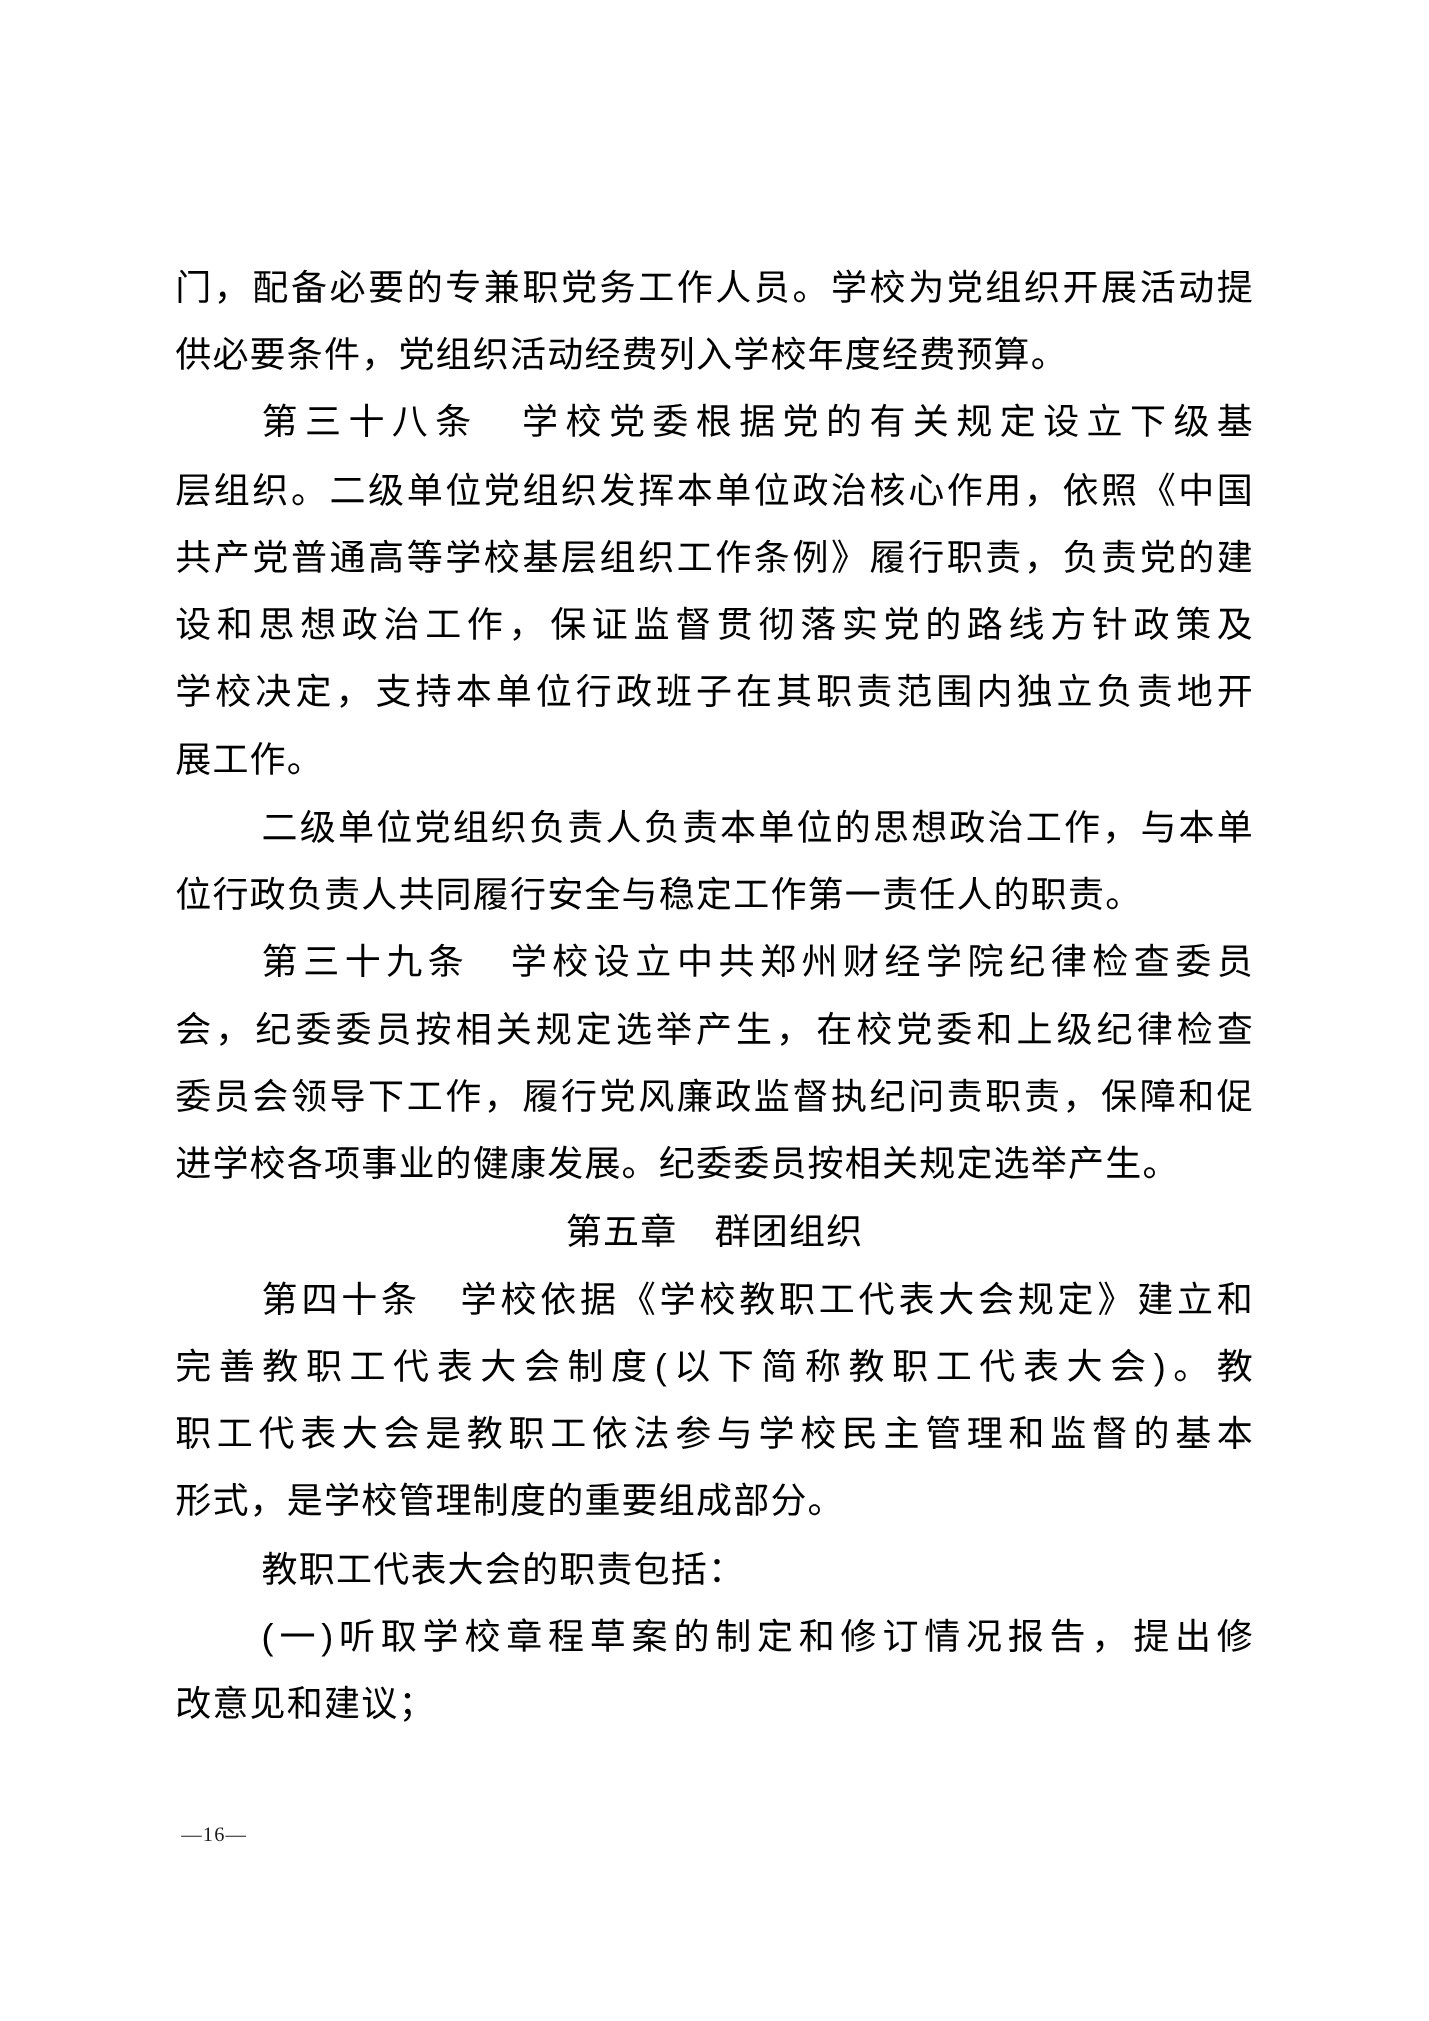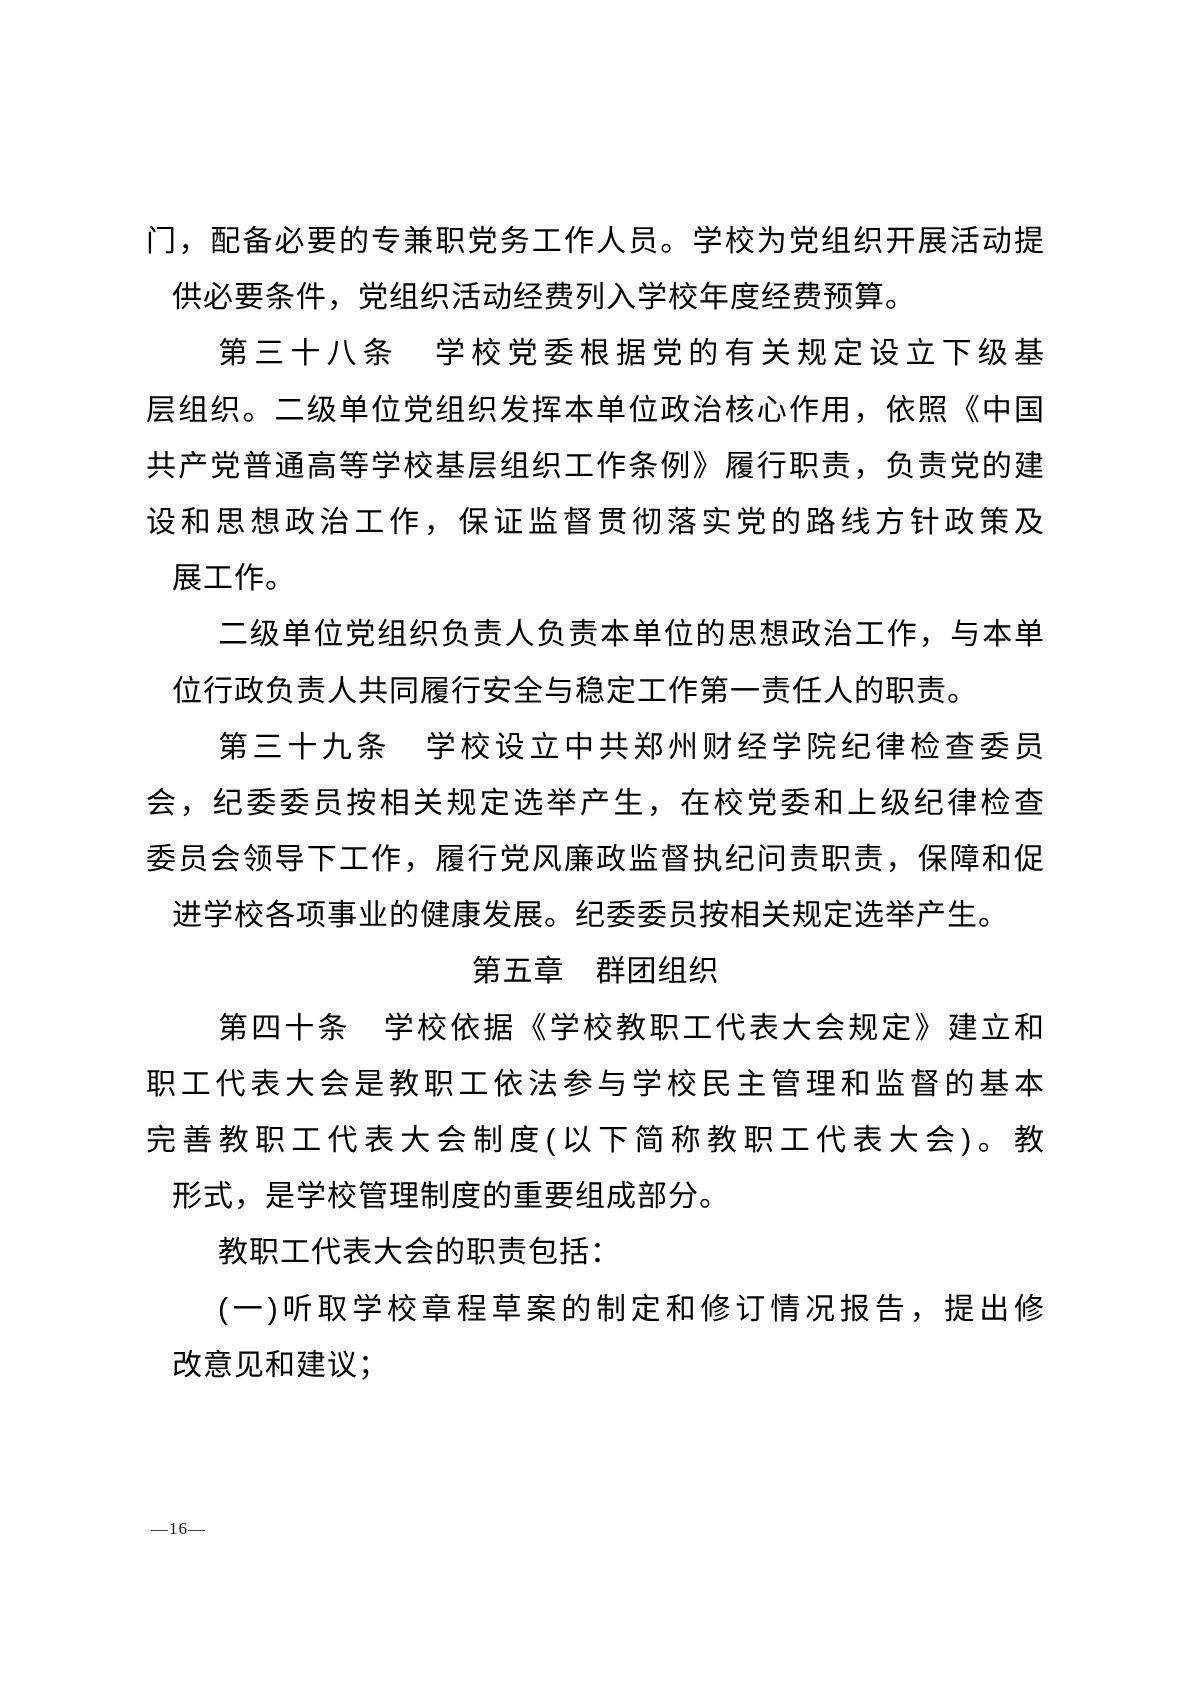--- a/index.html
+++ b/index.html
@@ -33,21 +33,20 @@
     text-align: justify;
     text-align-last: justify;
   }
   .line.indent-justify {
     padding-left: 72px;
     text-align: justify;
     text-align-last: justify;
   }
   .line.flush {
     text-align: left;
-    margin-left: 26px;
   }
   .line.indent-flush {
     padding-left: 72px;
     text-align: left;
   }
   .line.center {
     text-align: center;
     text-align-last: center;
     font-family: Liberation Serif, serif;
   }
@@ -66,30 +65,31 @@
 <body>
 
 <div class="page">
   <div class="content">
       <div class="line justify">门，配备必要的专兼职党务工作人员。学校为党组织开展活动提</div>
       <div class="line flush">供必要条件，党组织活动经费列入学校年度经费预算。</div>
       <div class="line indent-justify">第三十八条　学校党委根据党的有关规定设立下级基</div>
       <div class="line justify">层组织。二级单位党组织发挥本单位政治核心作用，依照《中国</div>
       <div class="line justify">共产党普通高等学校基层组织工作条例》履行职责，负责党的建</div>
       <div class="line justify">设和思想政治工作，保证监督贯彻落实党的路线方针政策及</div>
+      <div class="line justify">学校决定，支持本单位行政班子在其职责范围内独立负责地开</div>
       <div class="line flush">展工作。</div>
       <div class="line indent-justify">二级单位党组织负责人负责本单位的思想政治工作，与本单</div>
       <div class="line flush">位行政负责人共同履行安全与稳定工作第一责任人的职责。</div>
       <div class="line indent-justify">第三十九条　学校设立中共郑州财经学院纪律检查委员</div>
       <div class="line justify">会，纪委委员按相关规定选举产生，在校党委和上级纪律检查</div>
       <div class="line justify">委员会领导下工作，履行党风廉政监督执纪问责职责，保障和促</div>
       <div class="line flush">进学校各项事业的健康发展。纪委委员按相关规定选举产生。</div>
       <div class="line center">第五章　群团组织</div>
       <div class="line indent-justify">第四十条　学校依据《学校教职工代表大会规定》建立和</div>
+      <div class="line justify">完善教职工代表大会制度(以下简称教职工代表大会)。教</div>
       <div class="line justify">职工代表大会是教职工依法参与学校民主管理和监督的基本</div>
-      <div class="line justify">完善教职工代表大会制度(以下简称教职工代表大会)。教</div>
       <div class="line flush">形式，是学校管理制度的重要组成部分。</div>
       <div class="line indent-flush">教职工代表大会的职责包括：</div>
       <div class="line indent-justify">(一)听取学校章程草案的制定和修订情况报告，提出修</div>
       <div class="line flush">改意见和建议；</div>
     </div>
   <div class="footer">—16—</div>
 </div>
 
 </body></html>

